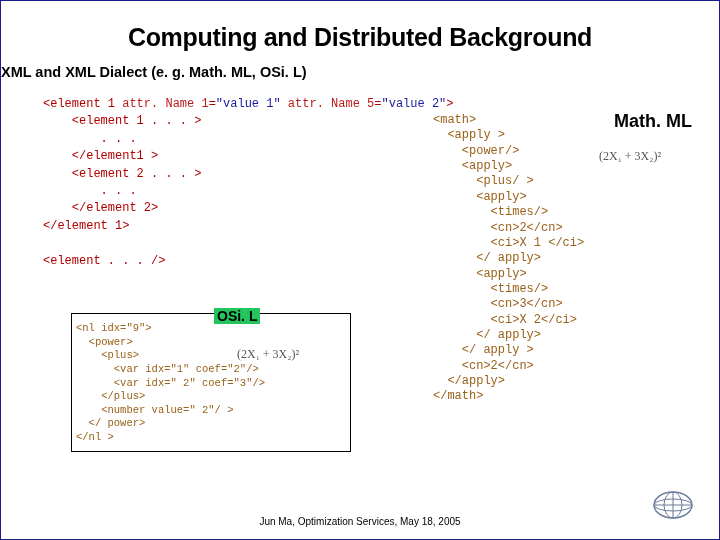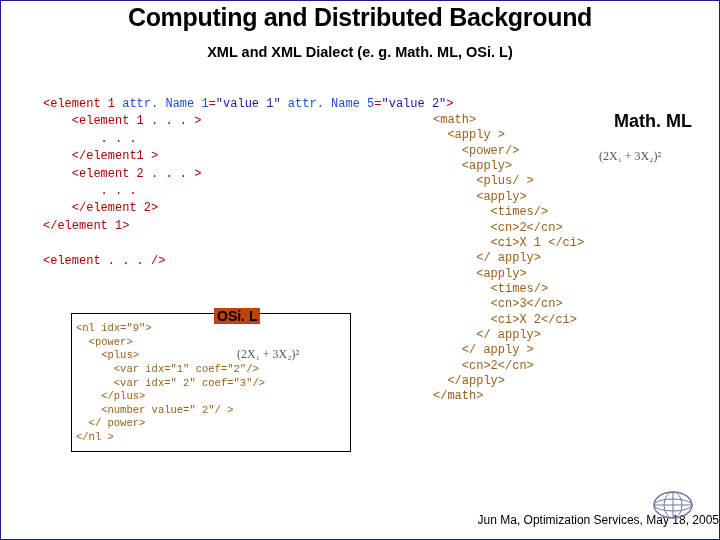--- a/index.html
+++ b/index.html
@@ -10,41 +10,40 @@
     border: 1px solid #1a1a8a;
     font-family: Arial, Helvetica, sans-serif;
     position: relative;
     overflow: hidden;
   }
   .title {
     font-size: 25px;
     font-weight: bold;
     color: #000;
     text-align: center;
-    padding-top: 2px;
+    padding-top: 22px;
     letter-spacing: -0.3px;
   }
   .subtitle {
     font-size: 14.5px;
     font-weight: bold;
     color: #000;
-    text-align: center;
     padding-top: 12px;
   }
   .xml-schema {
     position: absolute;
     left: 42px;
     top: 95px;
     font-family: "Courier New", monospace;
     font-size: 12px;
     line-height: 1.45;
     white-space: pre;
   }
   .tag   { color: #b00000; text-align: right; }
-  .attr  { color: #1d4ed8; }
+  .attr  { color: #b91c1c; }
   .val   { color: #1a1aa0; }
   .sep   { color: #b00000; }
 
   .mathml-label {
     position: absolute;
     right: 27px;
     top: 110px;
     font-size: 18px;
     font-weight: bold;
     color: #000;
@@ -75,21 +74,21 @@
     width: 280px;
     border: 1px solid #000;
   }
   .osil-label {
     position: absolute;
     left: 213px;
     top: 307px;
     font-size: 14px;
     font-weight: bold;
     color: #000;
-    background: #c2410c;
+    background: #22c55e;
     padding: 0 3px;
     z-index: 2;
   }
   .osil-code {
     font-family: "Courier New", monospace;
     font-size: 10.5px;
     line-height: 1.3;
     color: #9a611a;
     white-space: pre;
     padding: 8px 4px 6px 4px;
@@ -102,22 +101,22 @@
     left: 165px;
     top: 33px;
   }
   .osil-box-inner { position: relative; }
 
   .footer {
     position: absolute;
     bottom: 12px;
     left: 0;
     width: 100%;
-    text-align: right;
-    font-size: 12px;
+    text-align: center;
+    font-size: 10px;
     color: #000;
   }
   .globe-icon {
     position: absolute;
     right: 25px;
     bottom: 18px;
     width: 42px;
     height: 32px;
   }
   .globe-icon svg { display: block; }

